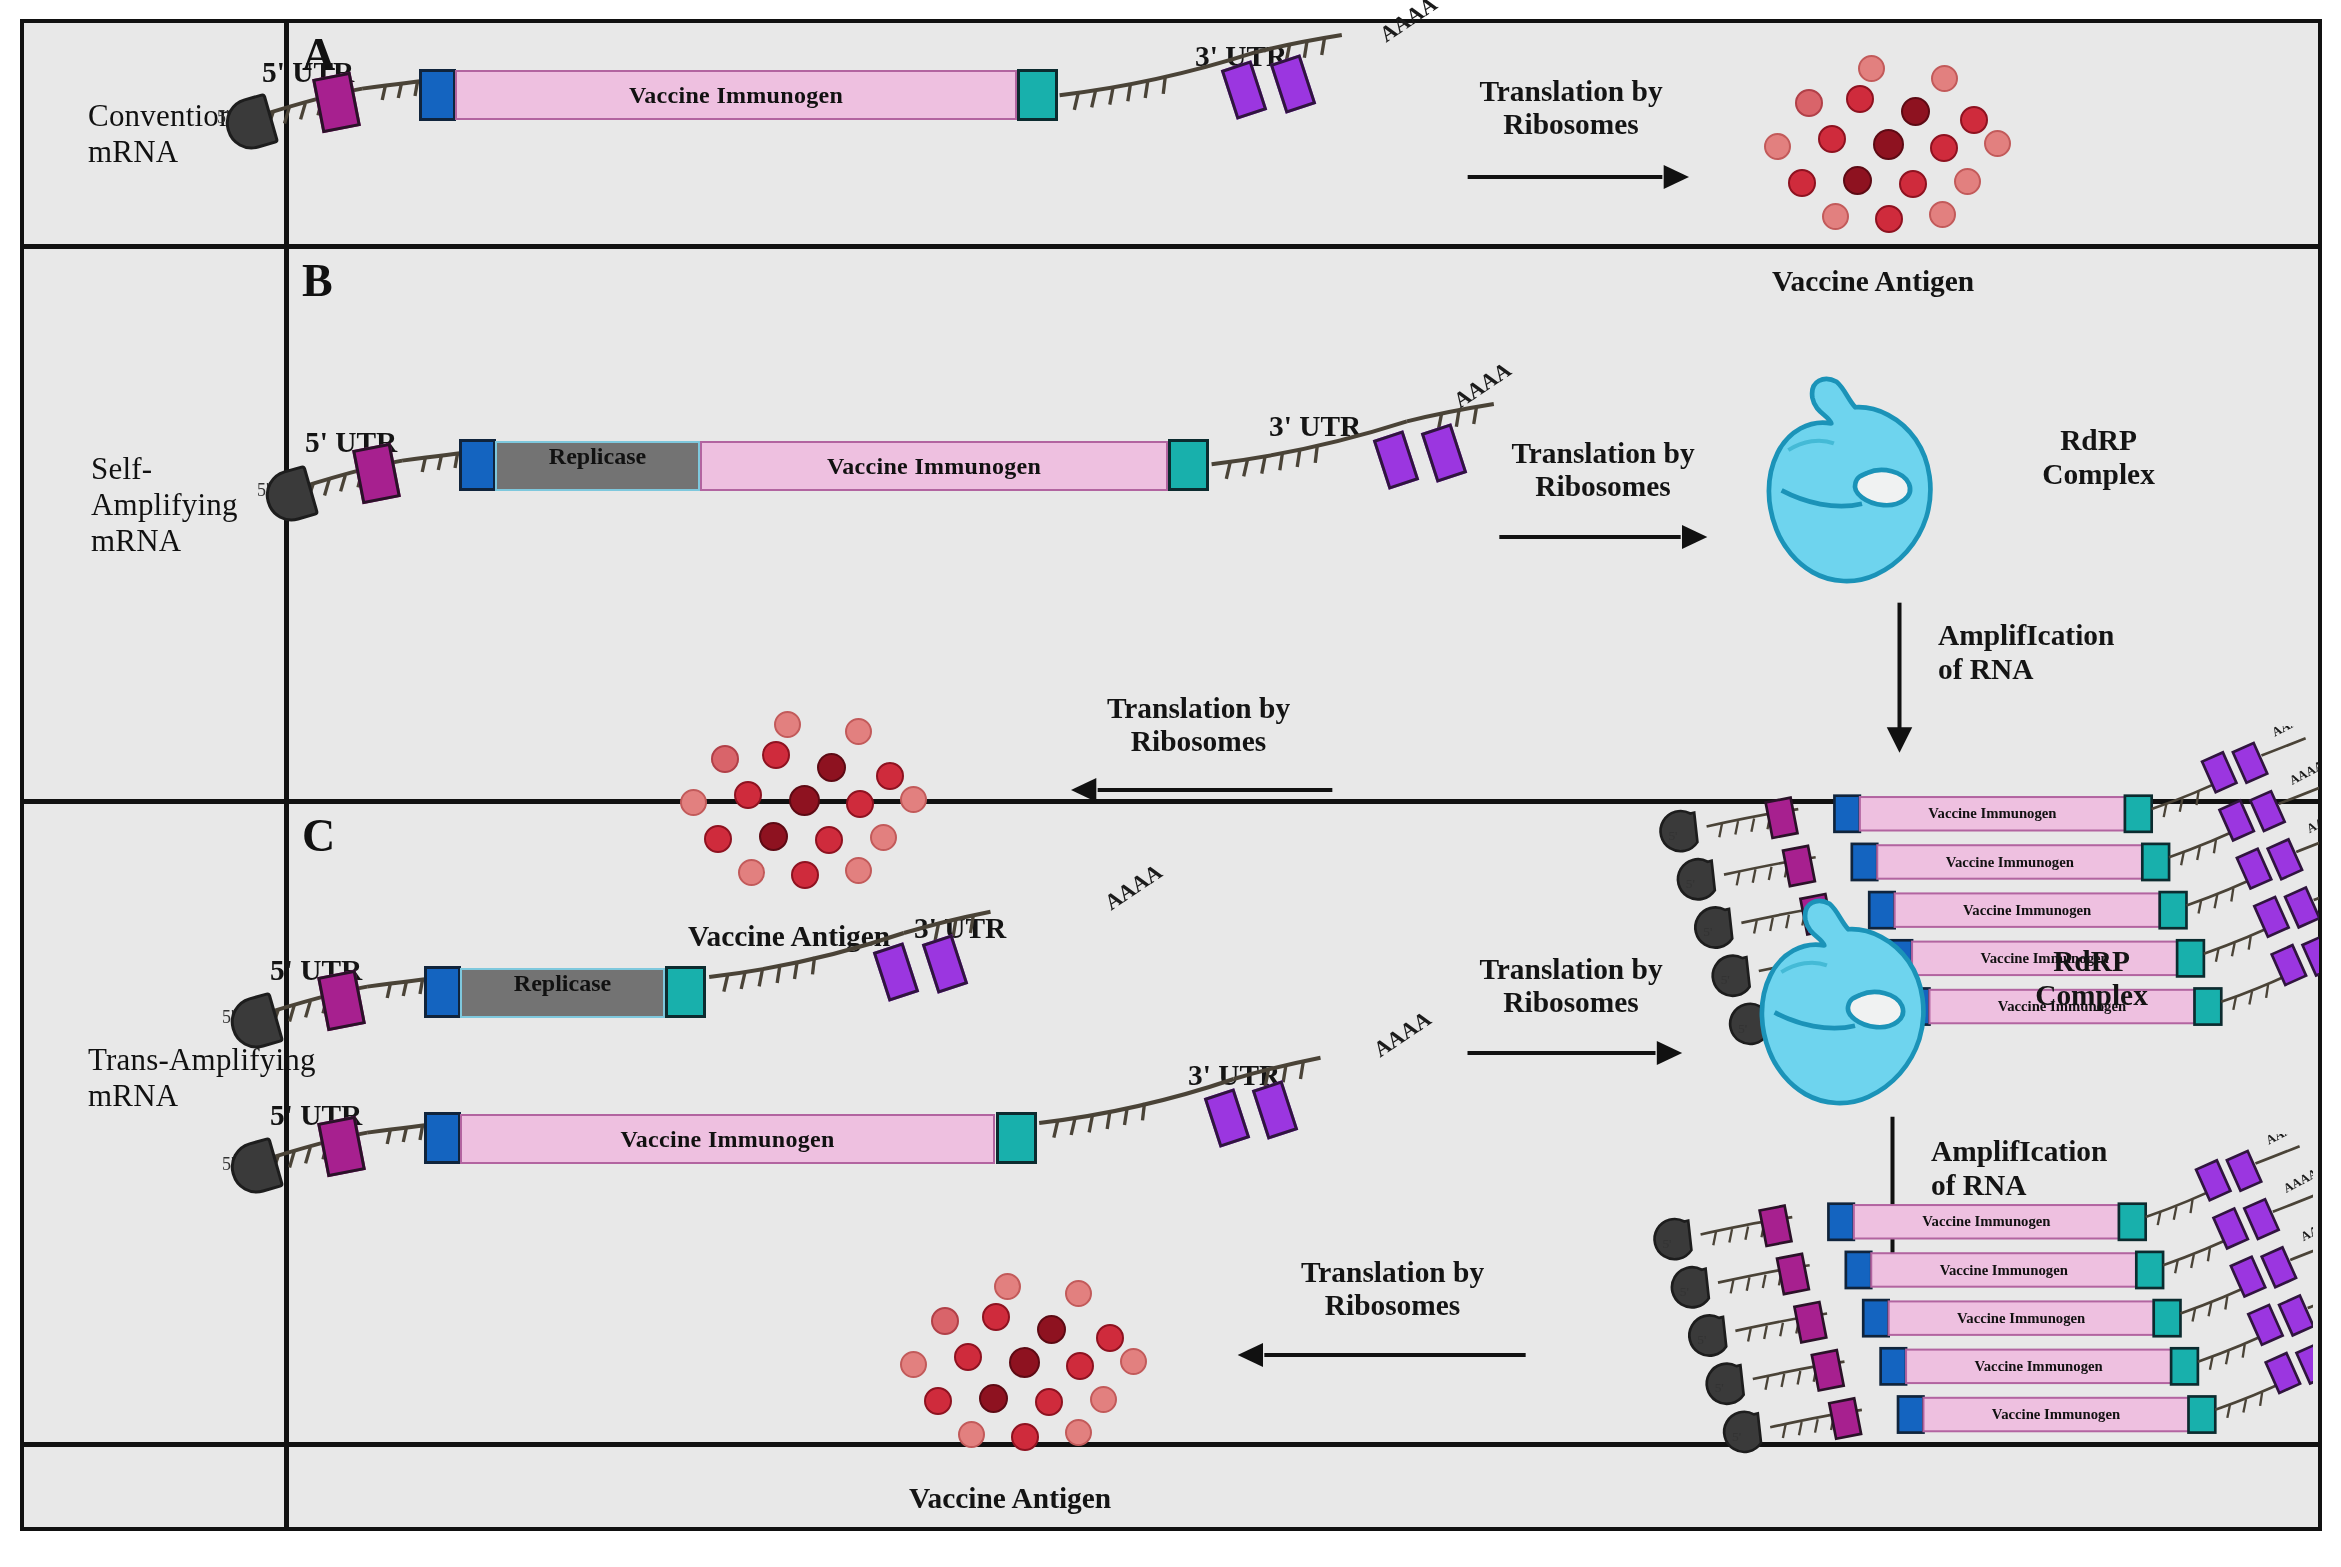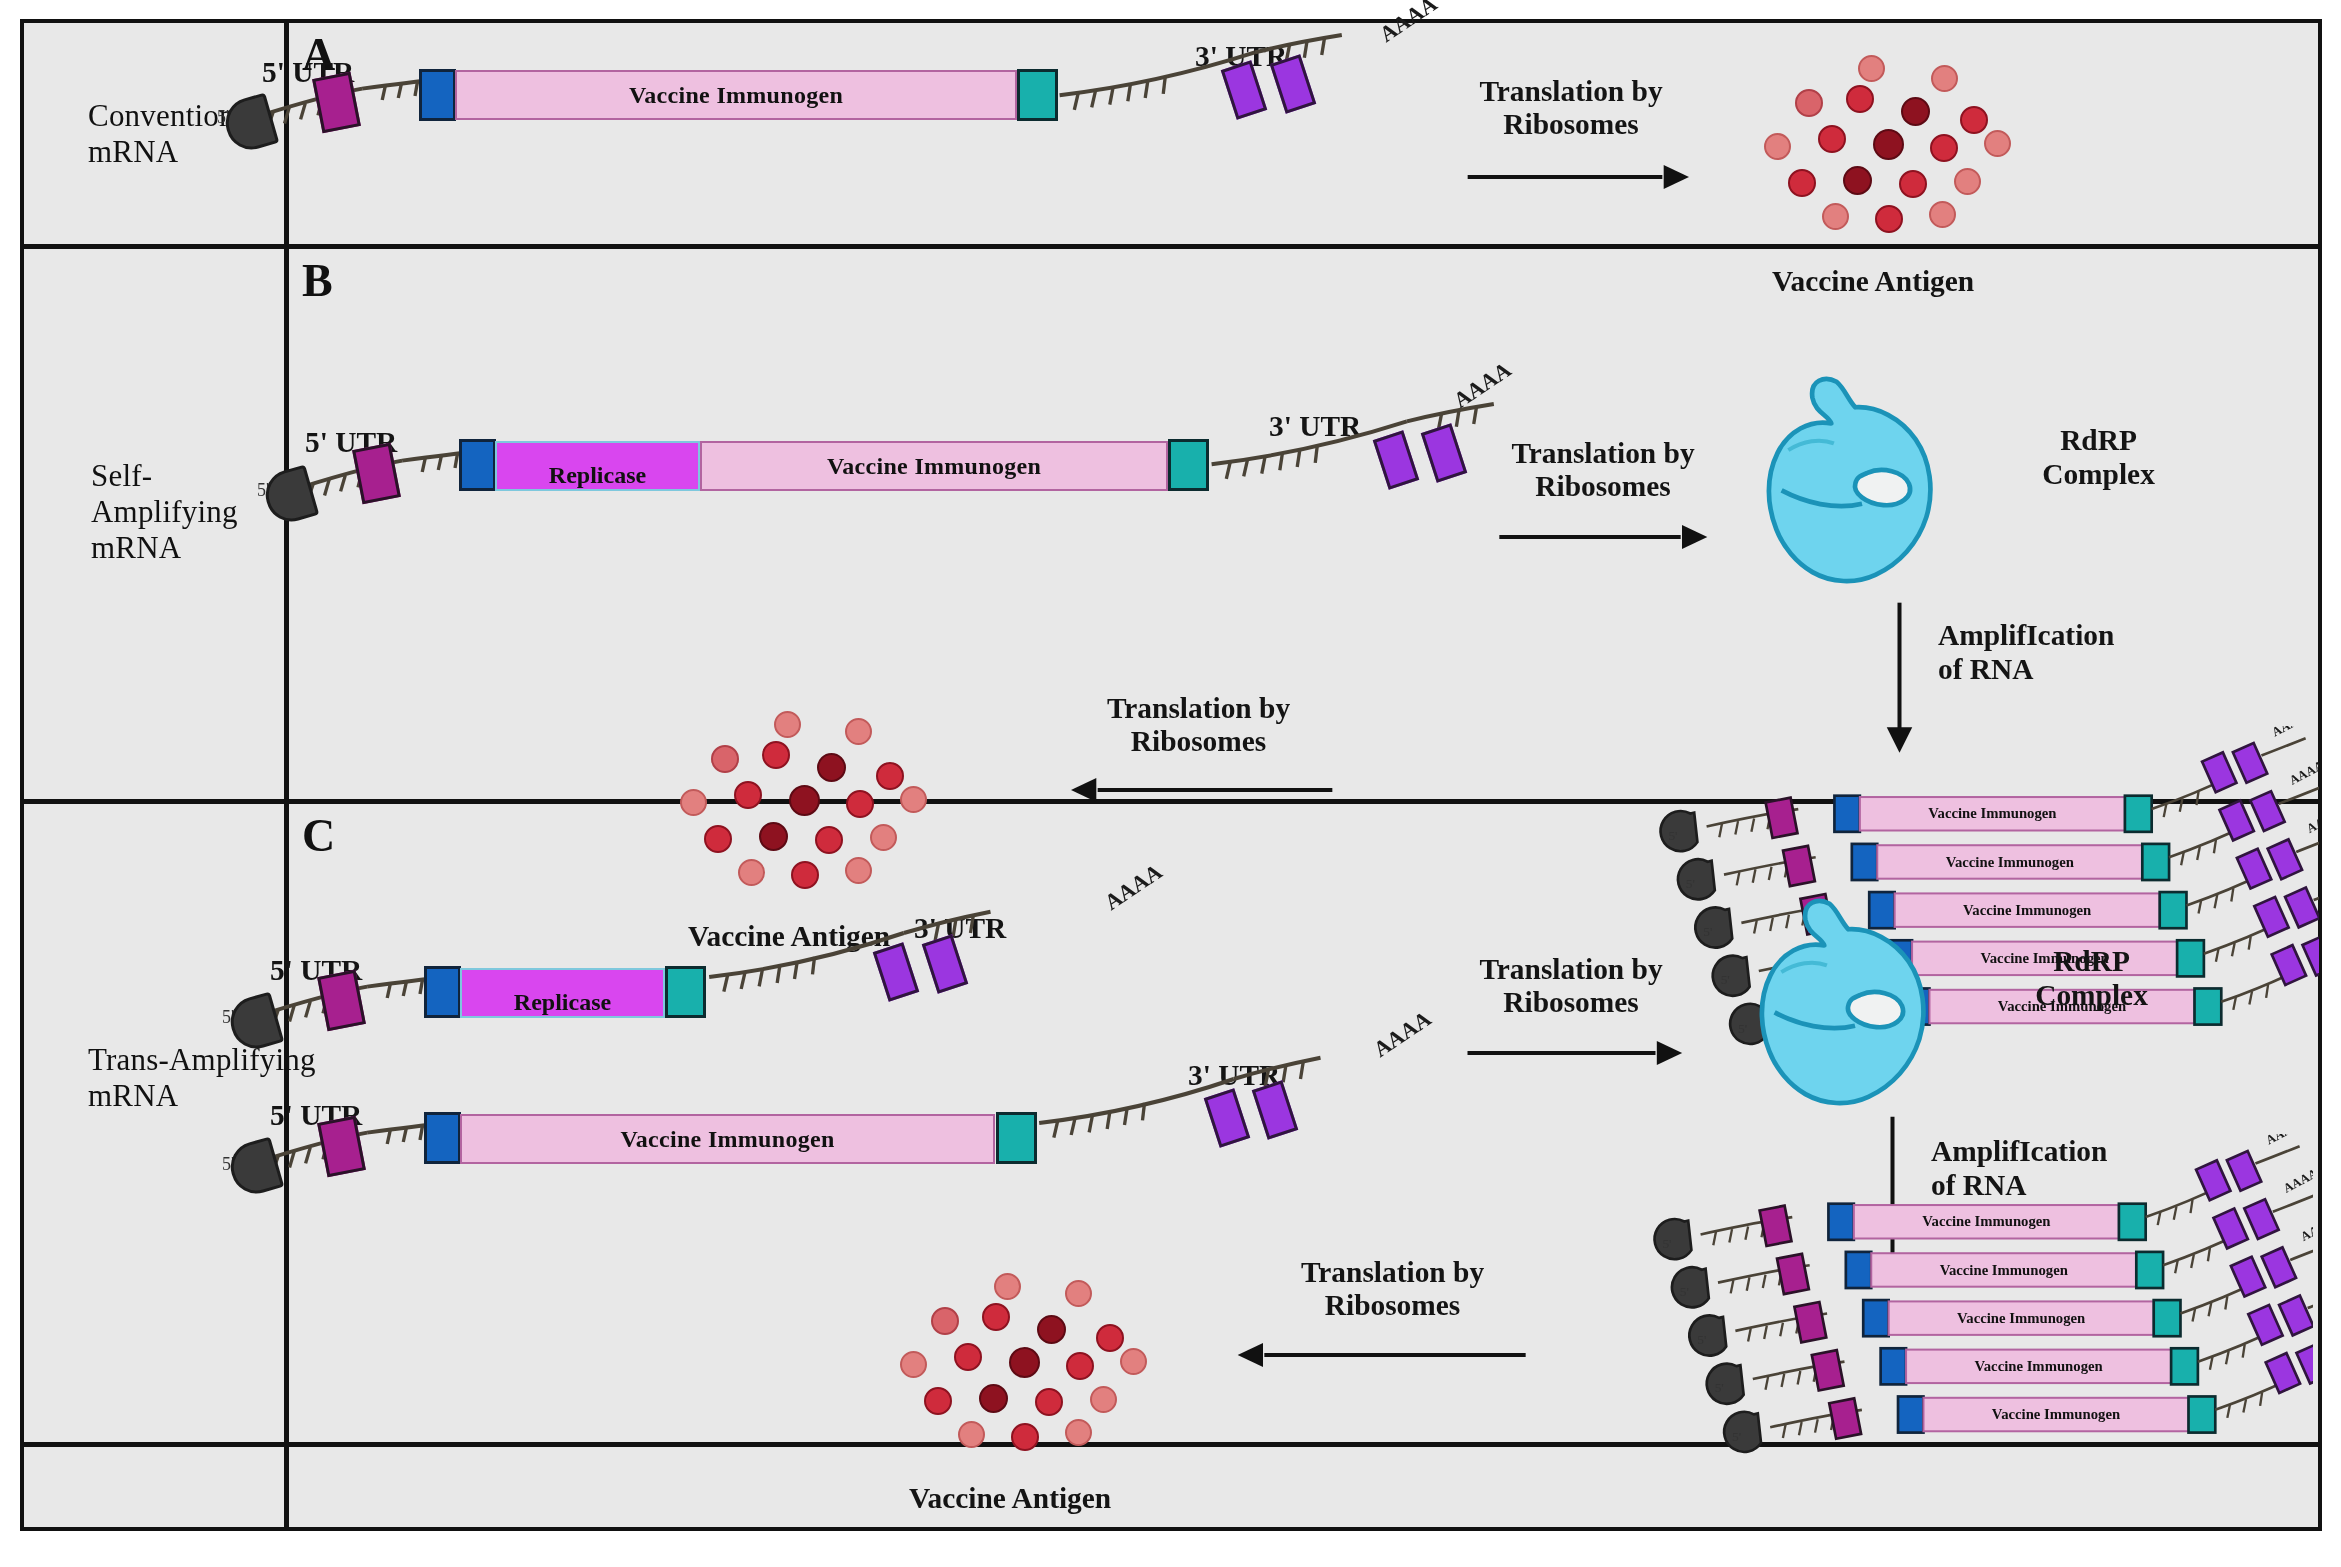--- a/index.html
+++ b/index.html
@@ -22,21 +22,21 @@
 
   
   .cap{position:absolute;background:#3a3a3a;border:3.3px solid #1d1d1d;}
   .boxm{position:absolute;box-sizing:border-box;}
   .magenta{background:#a7208f;border:3.3px solid #2a1228;}
   .blue{background:#1464c0;border:3.3px solid #10243c;}
   .pinkbar{background:#eec0e0;border:2.7px solid #b264a0;display:flex;align-items:center;justify-content:center;}
   .pinkbar span{font-size:24px;font-weight:bold;color:#111;letter-spacing:0.3px;}
   .teal{background:#18b0ac;border:3.3px solid #0c2b2f;}
   .purple{background:#9b36e0;border:3.3px solid #30153f;}
-  .replicase{background:#d946ef;border:2.7px solid #7ec8dd;display:flex;align-items:flex-end;justify-content:center;}
+  .replicase{background:#737373;border:2.7px solid #7ec8dd;display:flex;align-items:flex-start;justify-content:center;}
   .replicase span{font-size:24px;font-weight:bold;color:#111;}
   .strand{position:absolute;}
 
   .arrow{position:absolute;}
   .antigencloud{position:absolute;}
   .dot{position:absolute;border-radius:50%;}
   .rdrp{position:absolute;}
   .stack{position:absolute;}
 </style>
 </head>
@@ -47,21 +47,21 @@
 
     <div class="rowline" style="top:221px"></div>
     <div class="rowline" style="top:776px"></div>
     <div class="rowline" style="top:1419px"></div>
 
     <div class="collline" style="left:260px"></div>
 
     <div class="rowlabel" style="left:0;top:0;width:260px;height:221px;">
       <span>Conventional mRNA</span>
     </div>
-    <div class="rowlabel" style="left:0;top:211px;width:224px;height:555px;padding-left:34px;">
+    <div class="rowlabel" style="left:0;top:204px;width:224px;height:555px;padding-left:34px;">
       <span>Self-Amplifying mRNA</span>
     </div>
     <div class="rowlabel" style="left:0;top:734px;width:260px;height:642px;">
       <span>Trans-Amplifying mRNA</span>
     </div>
 
     <div class="panelletter" style="left:278px;top:5.4px;">A</div>
 
     <span class="lbl utr" style="left:238px;top:33px;">5' UTR</span>
     <span class="lbl utr" style="left:1171px;top:16.7px;">3' UTR</span>

